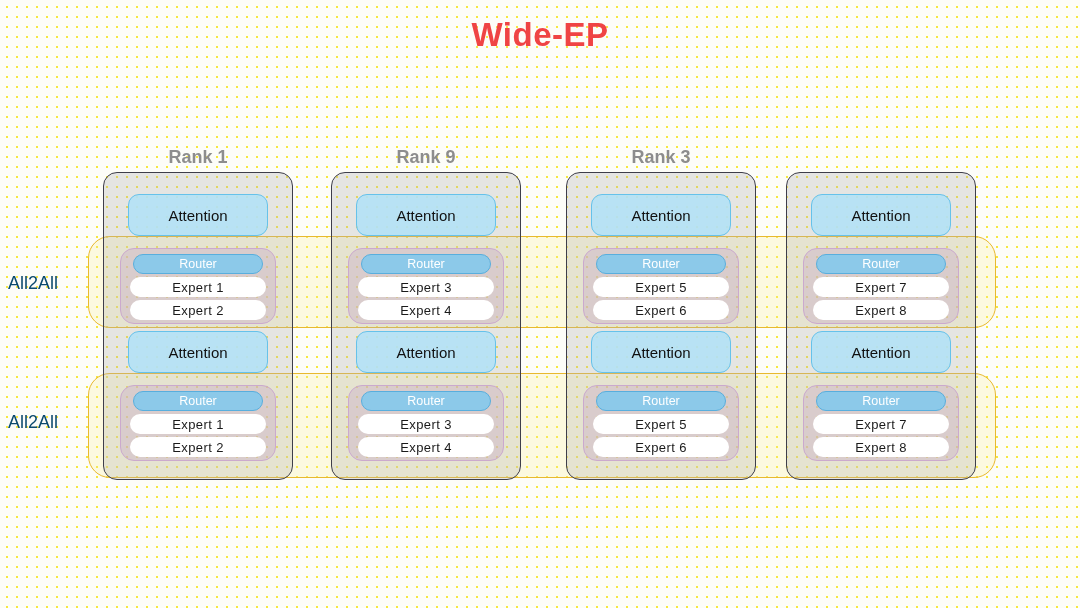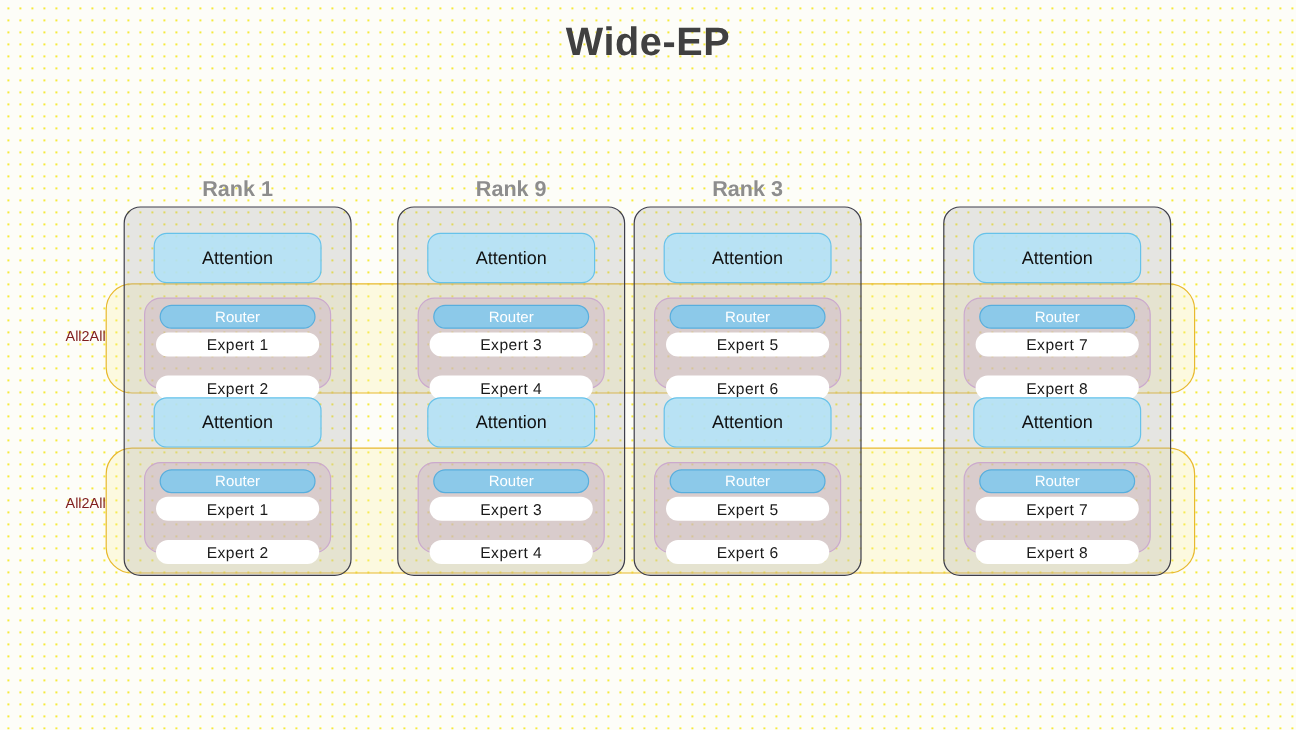--- a/index.html
+++ b/index.html
@@ -21,21 +21,21 @@
 
   
   #title {
     position: absolute;
     left: 0;
     top: 16px;
     width: 1080px;
     text-align: center;
     font-size: 33px;
     font-weight: bold;
-    color: #404040;
+    color: #ef4444;
     letter-spacing: 0.5px;
   }
 
   
   .a2a-band {
     position: absolute;
     left: 88px;
     width: 908px;
     border: 1.4px solid #e8b92e;
     border-radius: 22px;
@@ -43,39 +43,39 @@
     box-sizing: border-box;
     z-index: 1;
   }
   #a2a-band-1 { top: 236px;  height: 92px; }
   #a2a-band-2 { top: 373px;  height: 105px; }
 
   .a2a-label {
     position: absolute;
     left: 8px;
     width: 80px;
-    text-align: right;
-    font-size: 12px;
-    color: #7f1d1d;
+    text-align: left;
+    font-size: 18px;
+    color: #0c4a6e;
     z-index: 4;
   }
   #a2a-label-1 { top: 273px; }
   #a2a-label-2 { top: 412px; }
 
   
   .rank-col {
     position: absolute;
     top: 172px;
     width: 190px;
     height: 296px;
     z-index: 2;
   }
   #rank-col-0 { left: 103px; }
   #rank-col-1 { left: 331px; }
-  #rank-col-2 { left: 528px; padding-left: 48px; }
+  #rank-col-2 { left: 566px; padding-left: 48px; }
   #rank-col-3 { left: 786px; }
 
   .rank-title {
     position: absolute;
     top: -25px;
     left: 0;
     width: 190px;
     text-align: center;
     font-size: 18px;
     font-weight: bold;
@@ -150,21 +150,21 @@
     background: #8cc9e9;
     display: flex;
     align-items: center;
     justify-content: center;
     font-size: 12.5px;
     color: #ffffff;
   }
 
   .expert {
     position: relative;
-    margin: 0 auto 16px auto;
+    margin: 0 auto 3px auto;
     width: 136px;
     height: 20px;
     box-sizing: border-box;
     border-radius: 10px;
     background: #ffffff;
     display: flex;
     align-items: center;
     justify-content: center;
     font-size: 13px;
     color: #1a1a1a;

